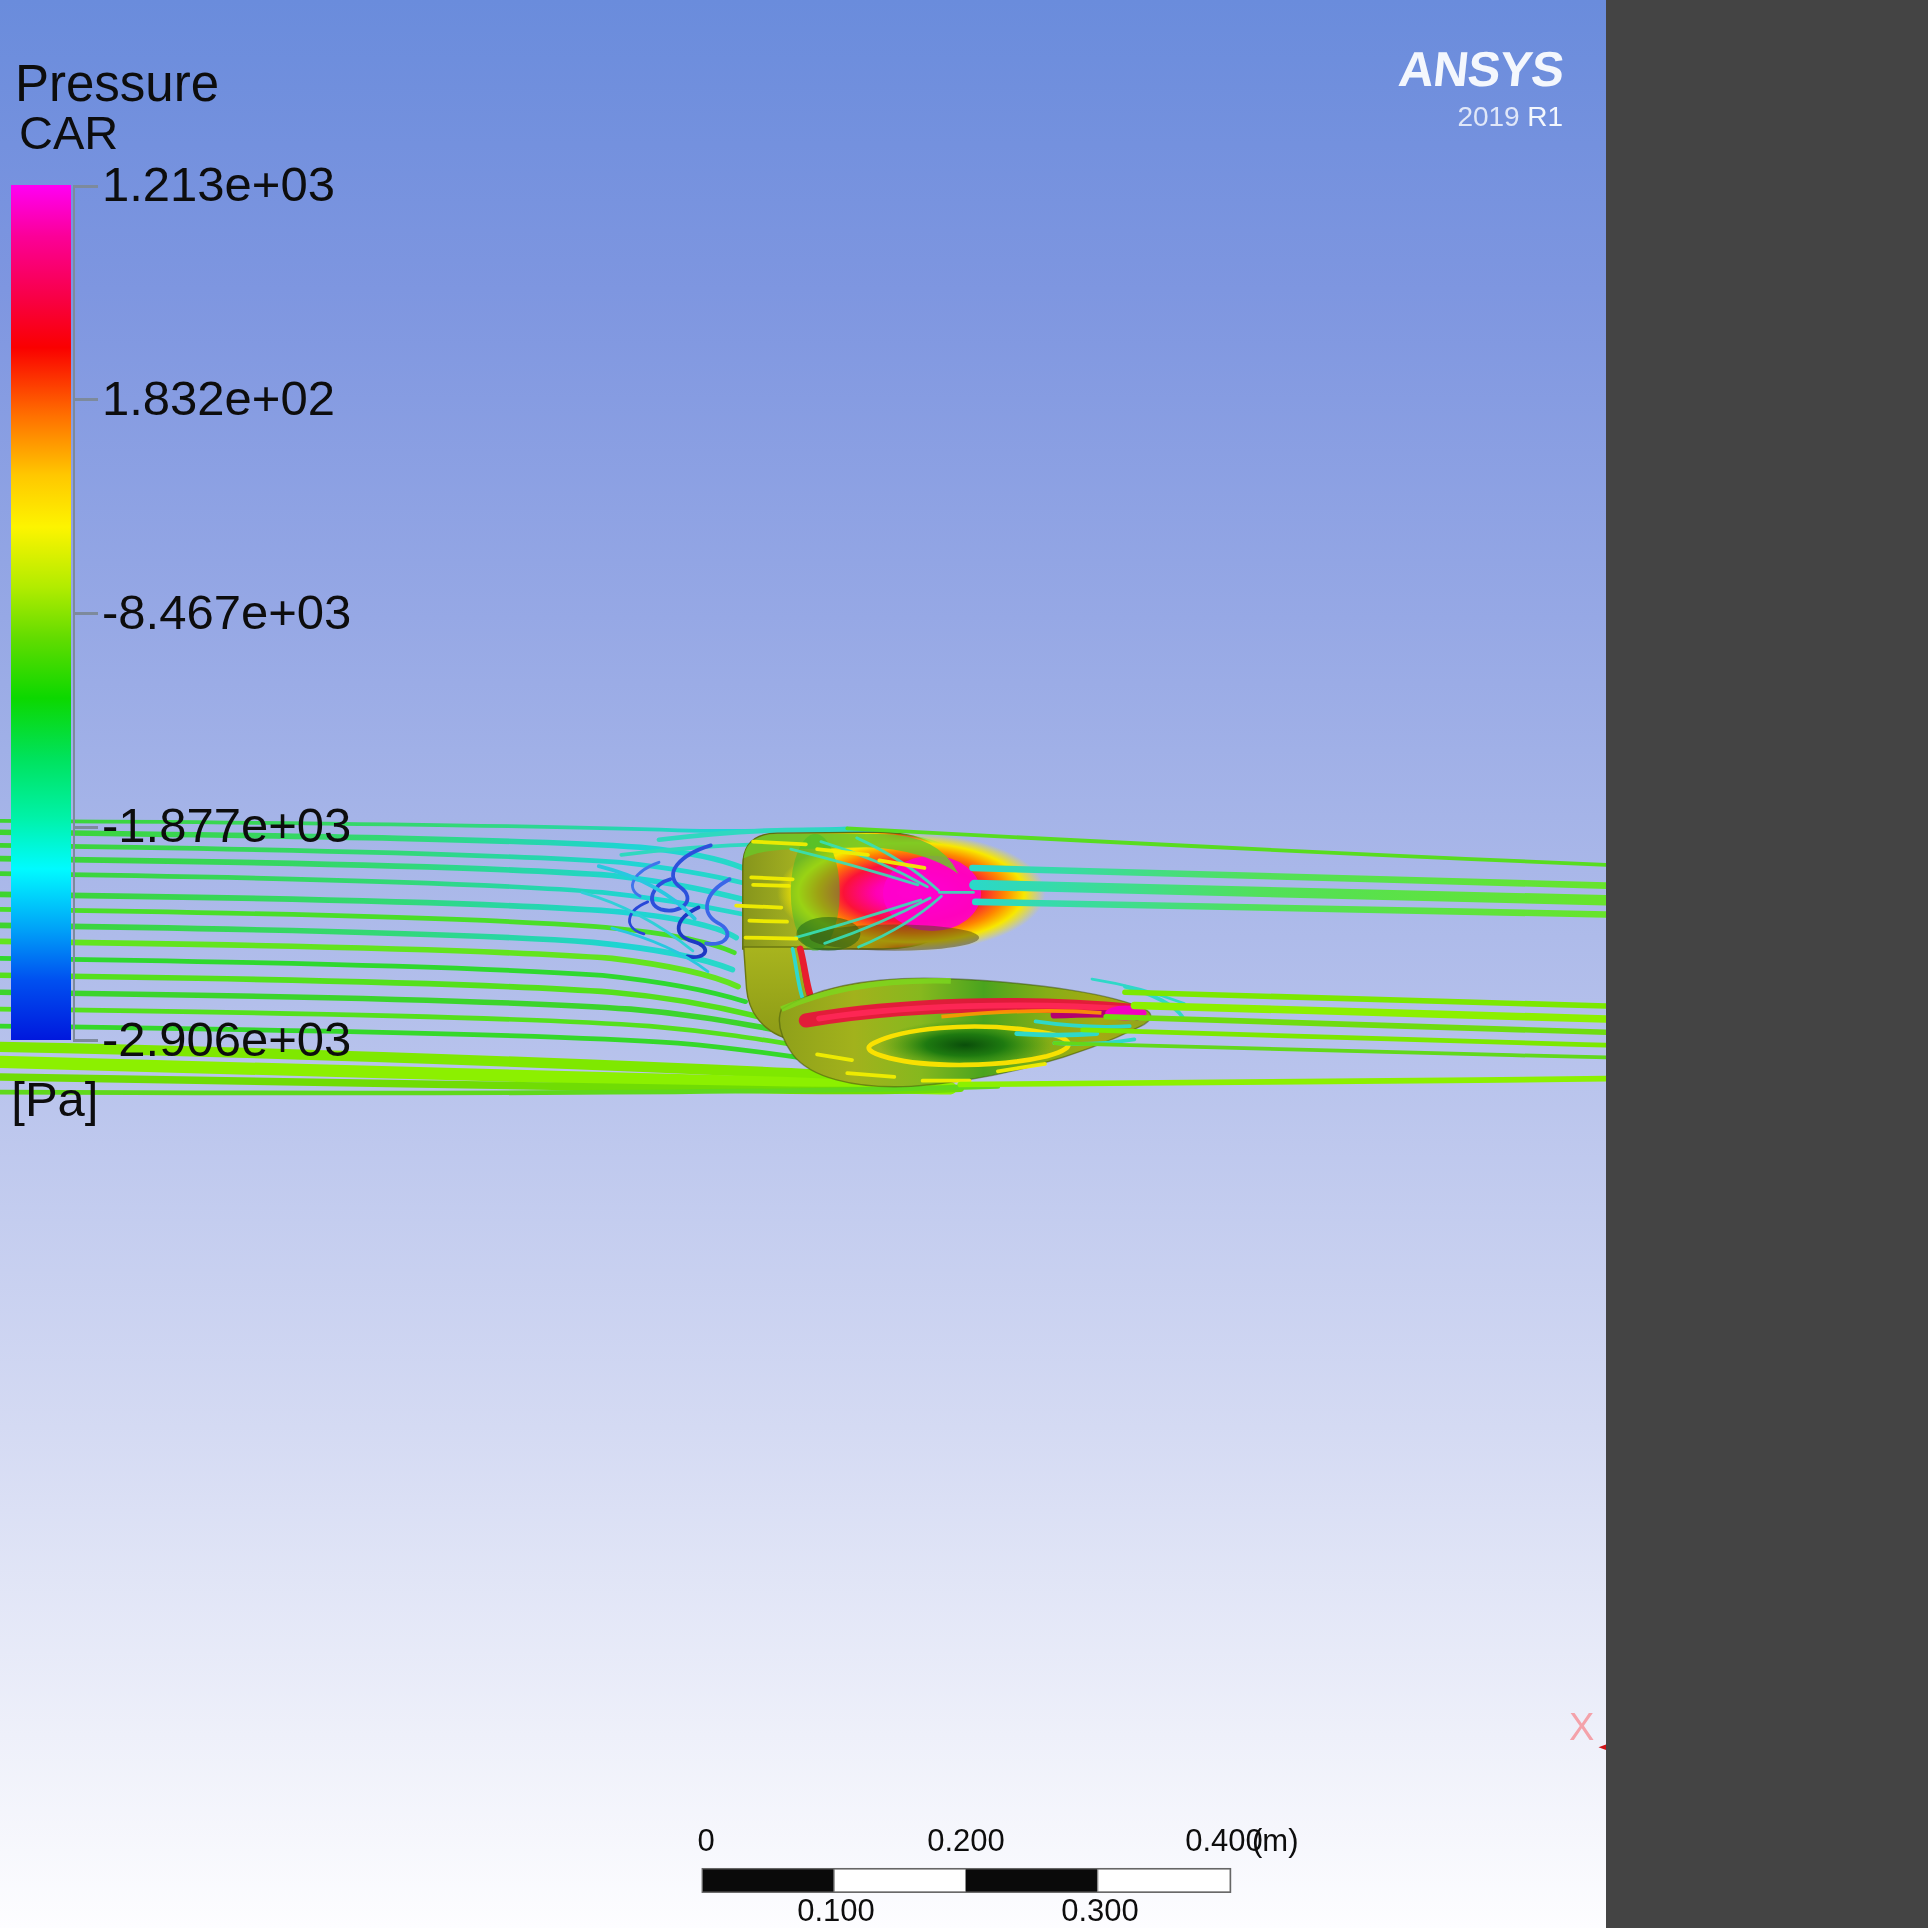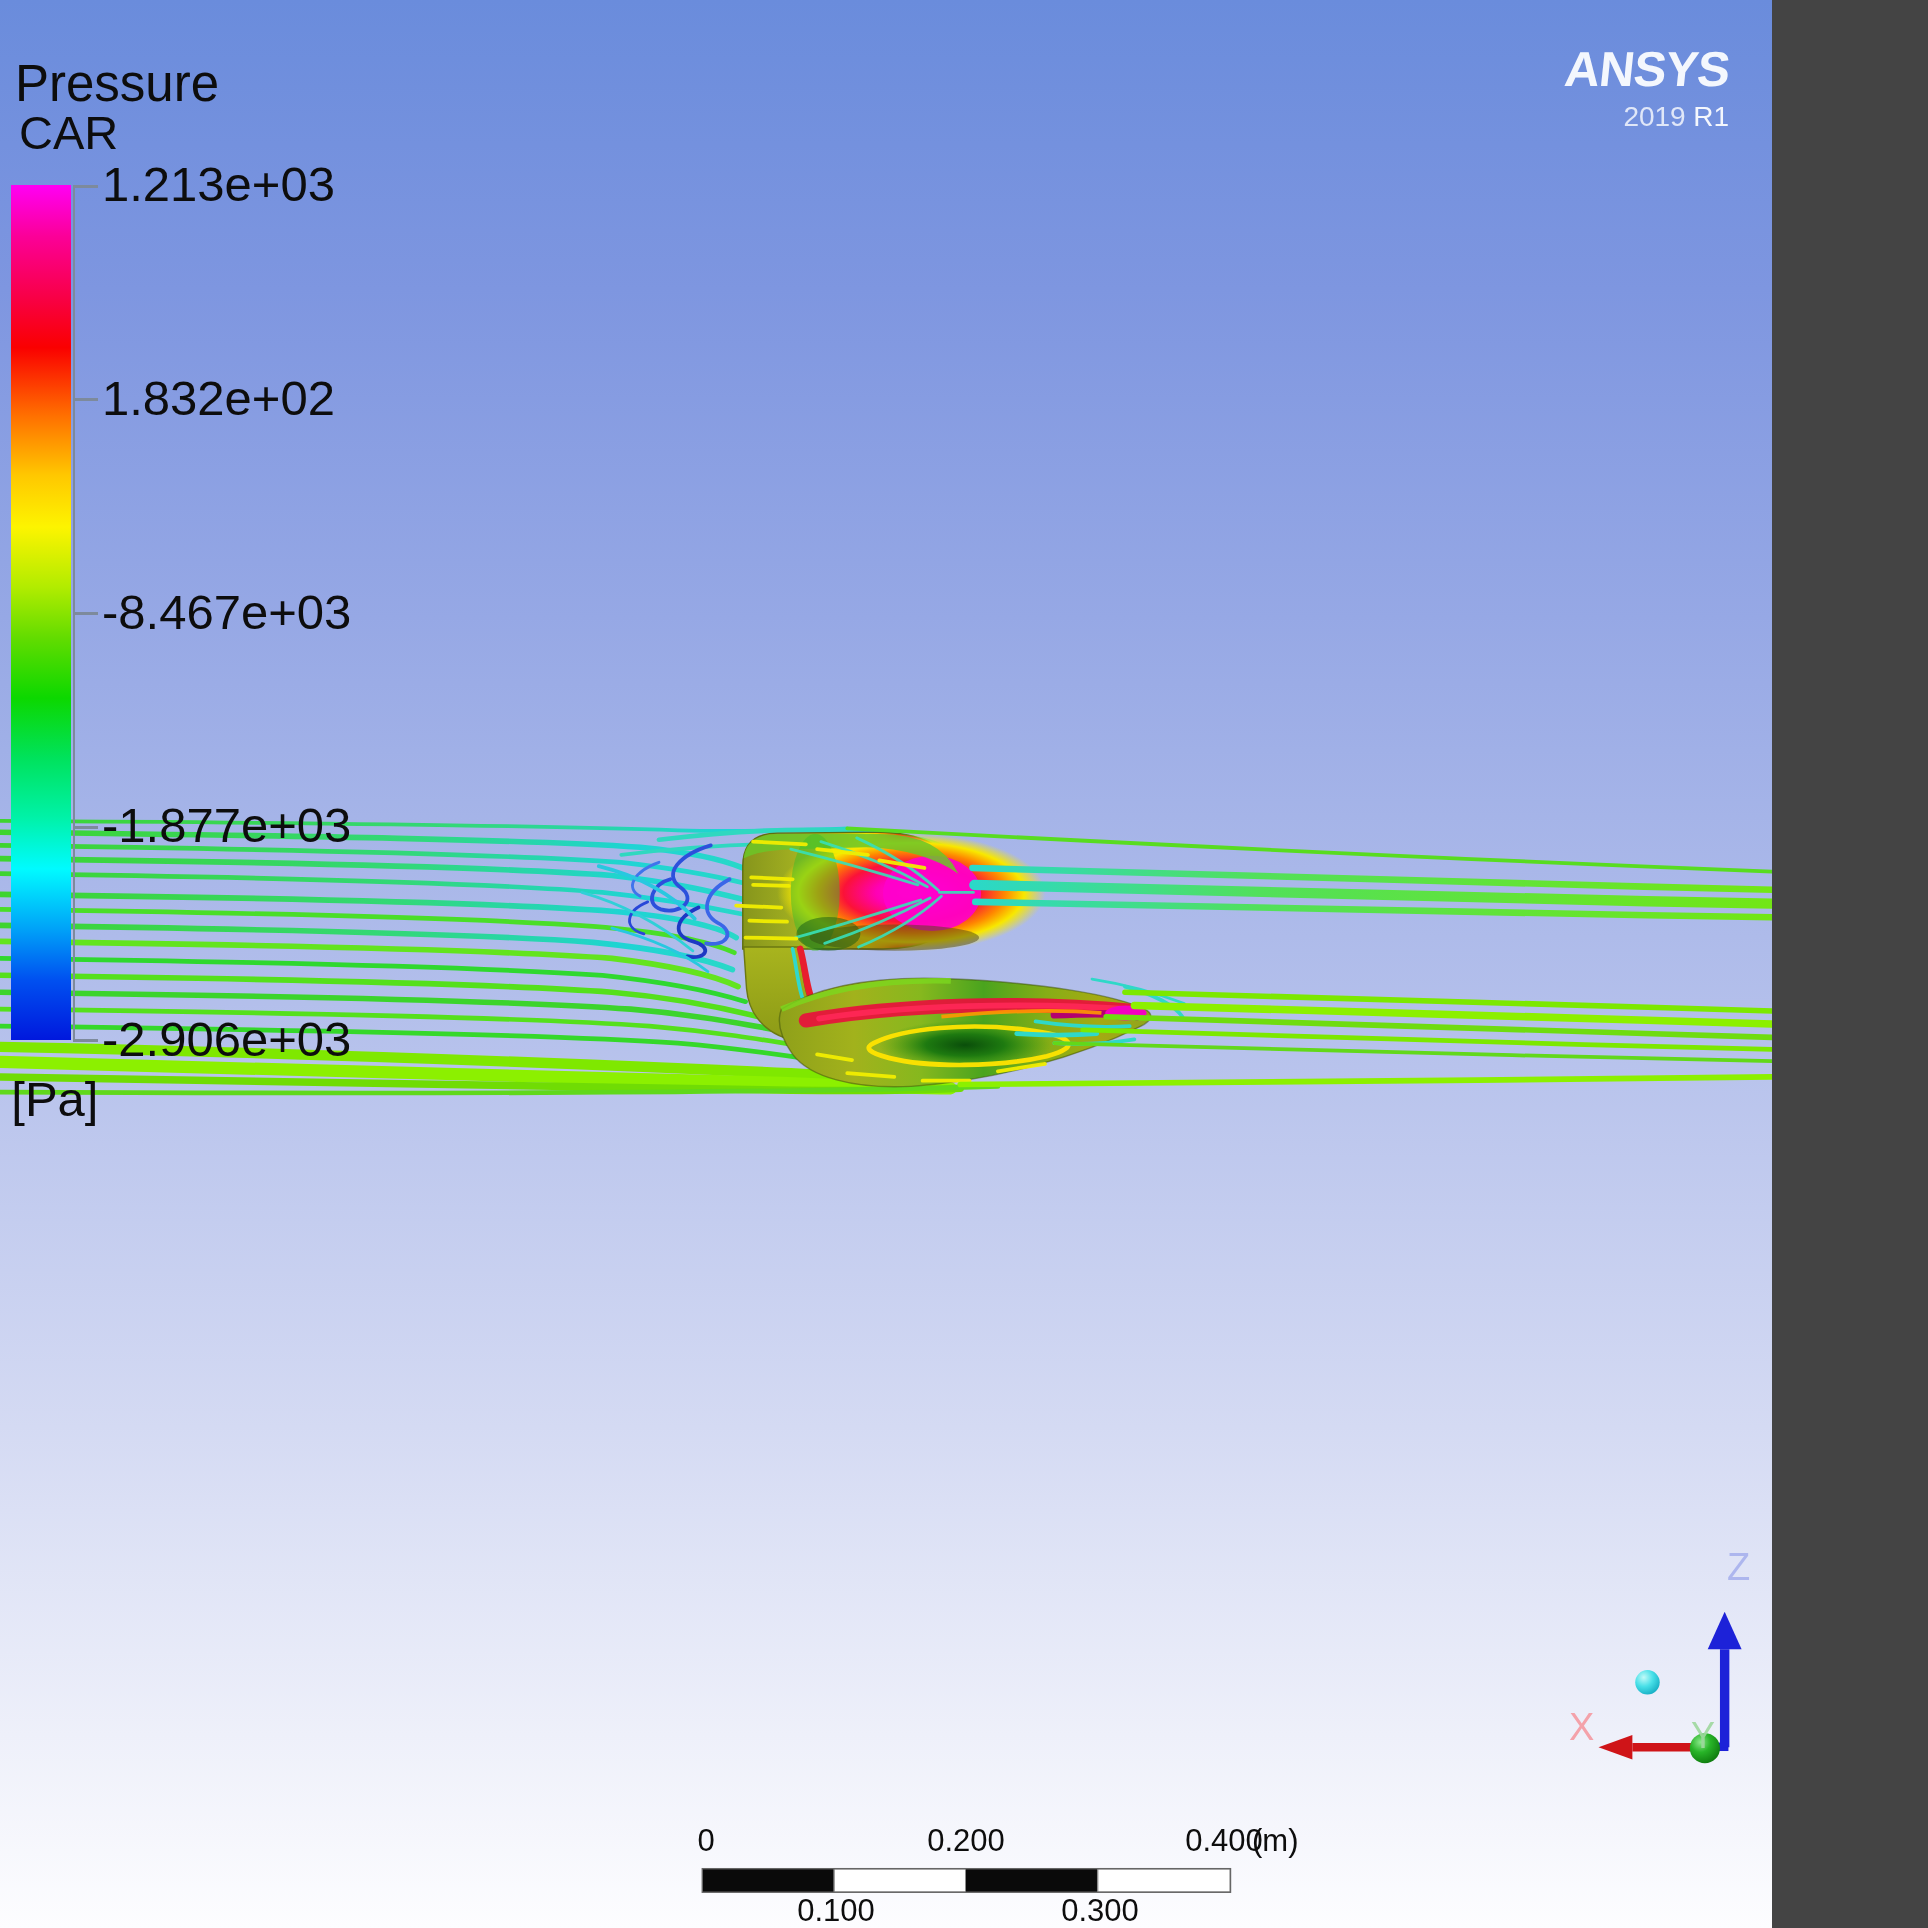--- a/index.html
+++ b/index.html
@@ -1,17 +1,17 @@
 <!DOCTYPE html>
 <html style="font-size:15px"><head>
 <meta charset="utf-8">
 <style>
   html,body{margin:0;padding:0;background:#444;}
   #stage{
-    position:relative;width:1772px;height:1928px;overflow:hidden;
+    position:relative;width:1606px;height:1928px;overflow:hidden;
     background:linear-gradient(180deg,#6a8cdc 0%,#7e96e0 15%,#96a8e5 32%,#b3bfeb 52%,#d4daf3 74%,#eef0fa 90%,#fdfdff 100%);
     font-family:"Liberation Sans", sans-serif;
   }
   #scene{position:absolute;left:0;top:0;z-index:1;}
   .txt{position:absolute;z-index:5;color:#0d0d0d;line-height:1;white-space:nowrap;}
   .t-title{left:15px;top:58px;font-size:51px;}
   .t-car{left:19px;top:109px;font-size:47px;}
   .t-unit{left:11.3px;top:1075px;font-size:49px;}
   .legend-bar{
     position:absolute;left:11.3px;top:185px;width:60px;height:855px;z-index:2;

